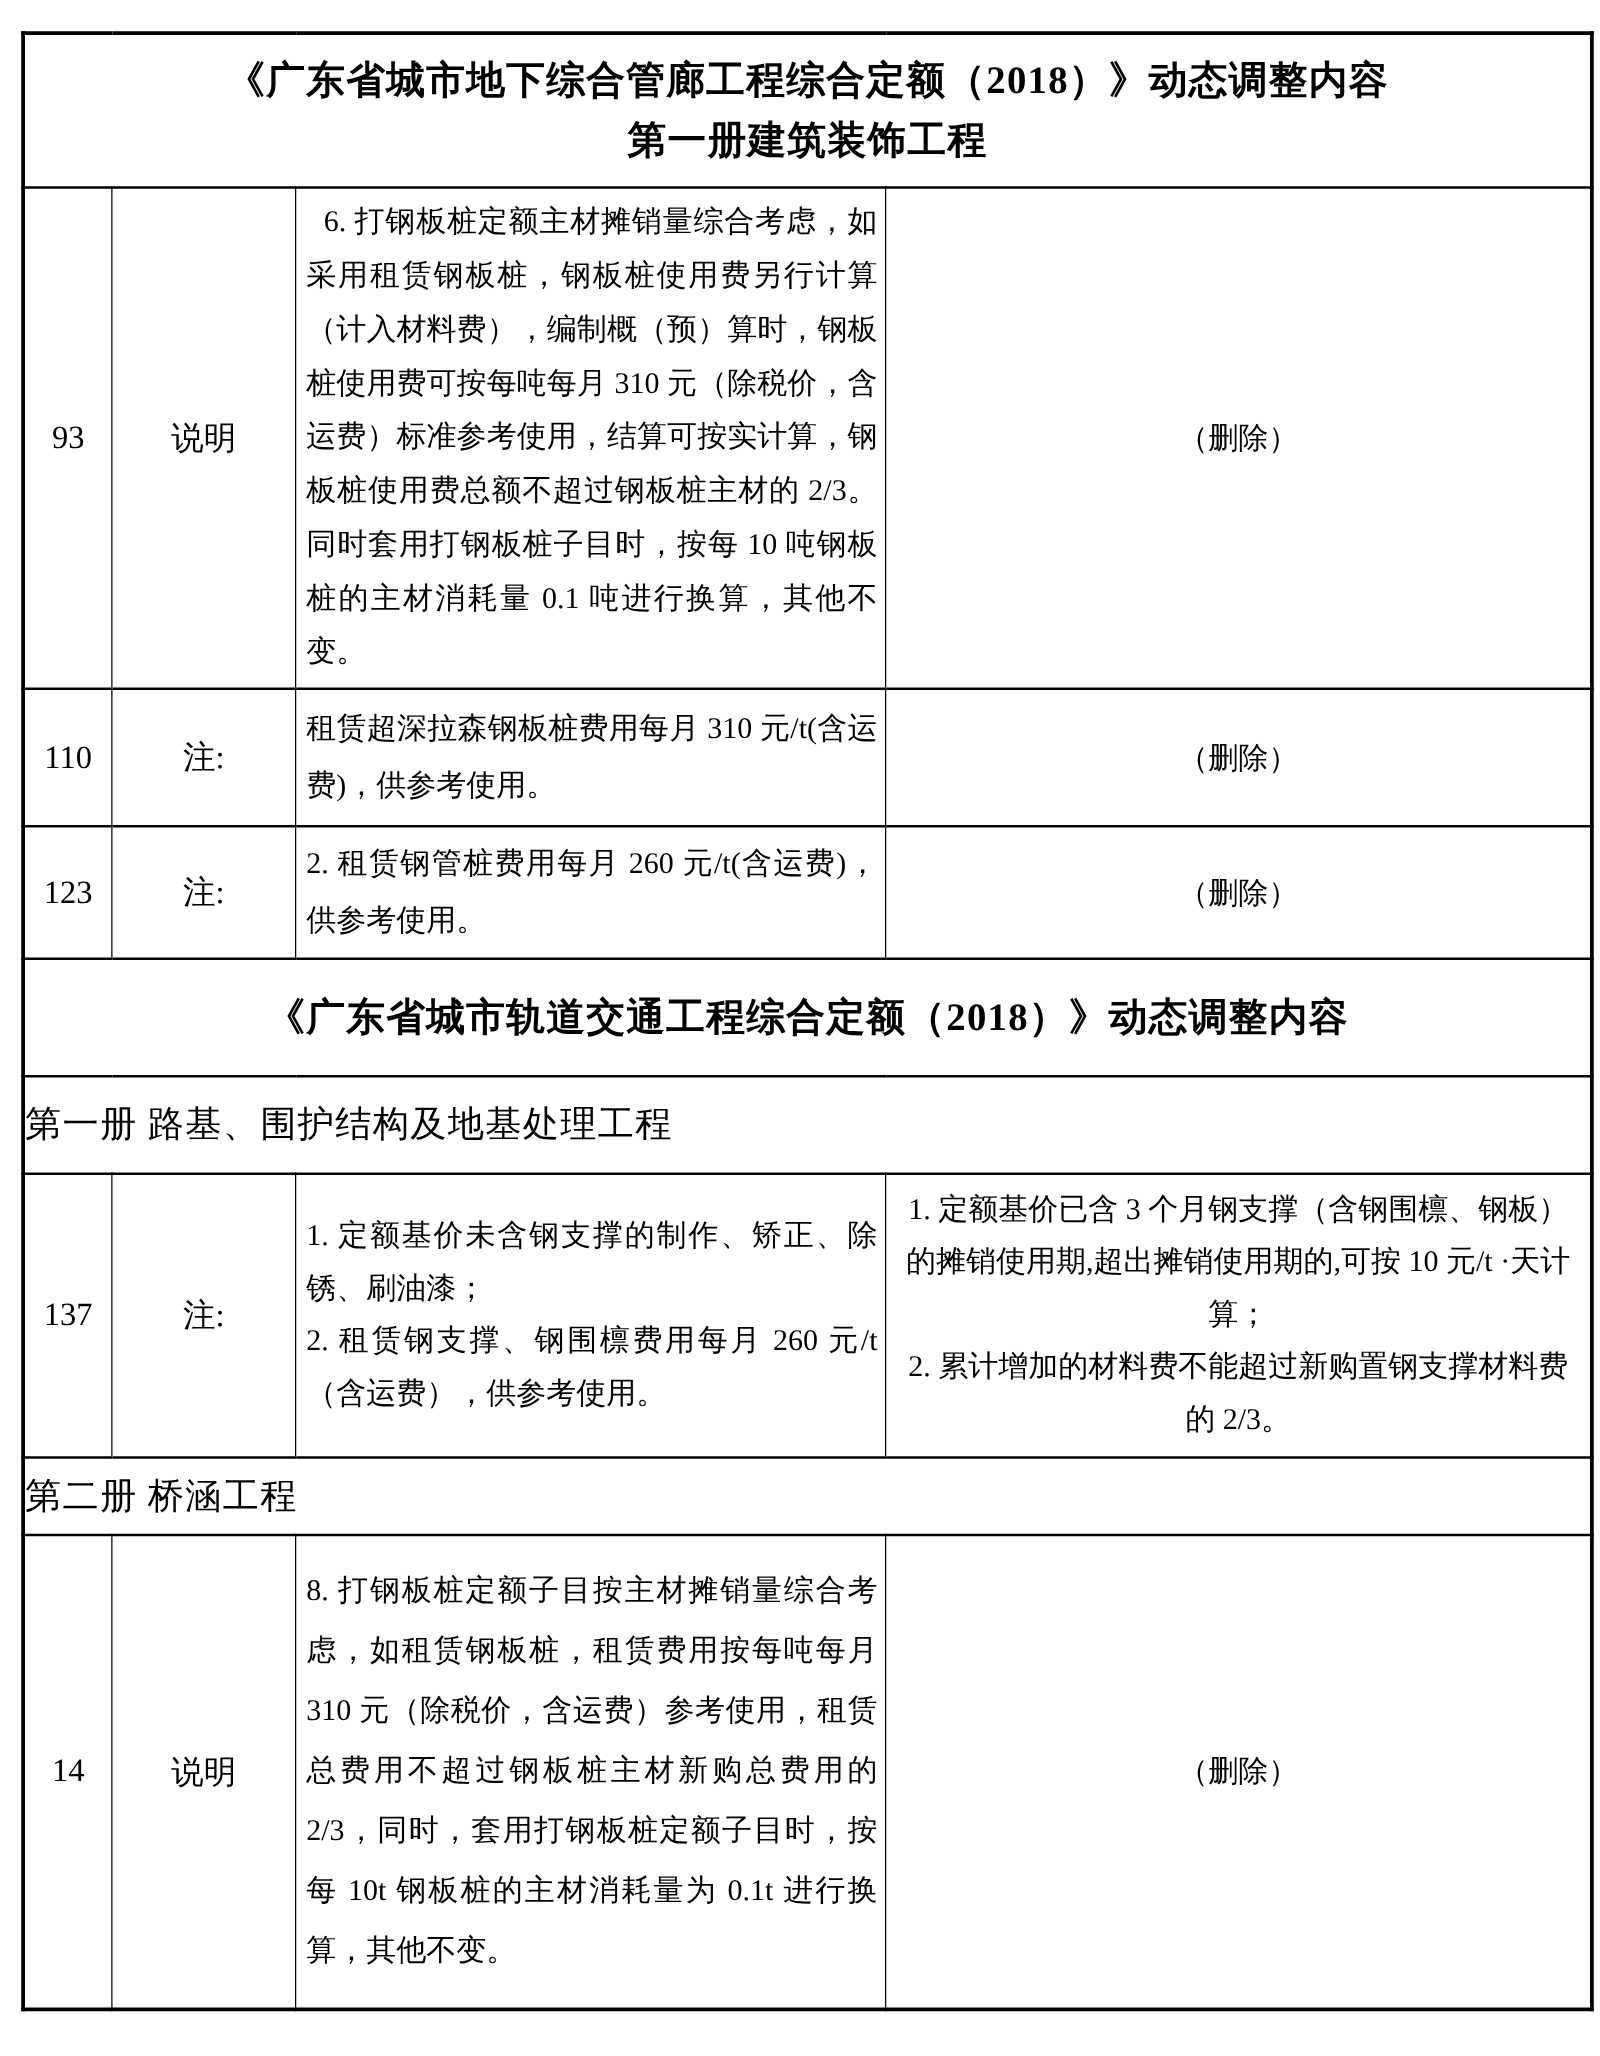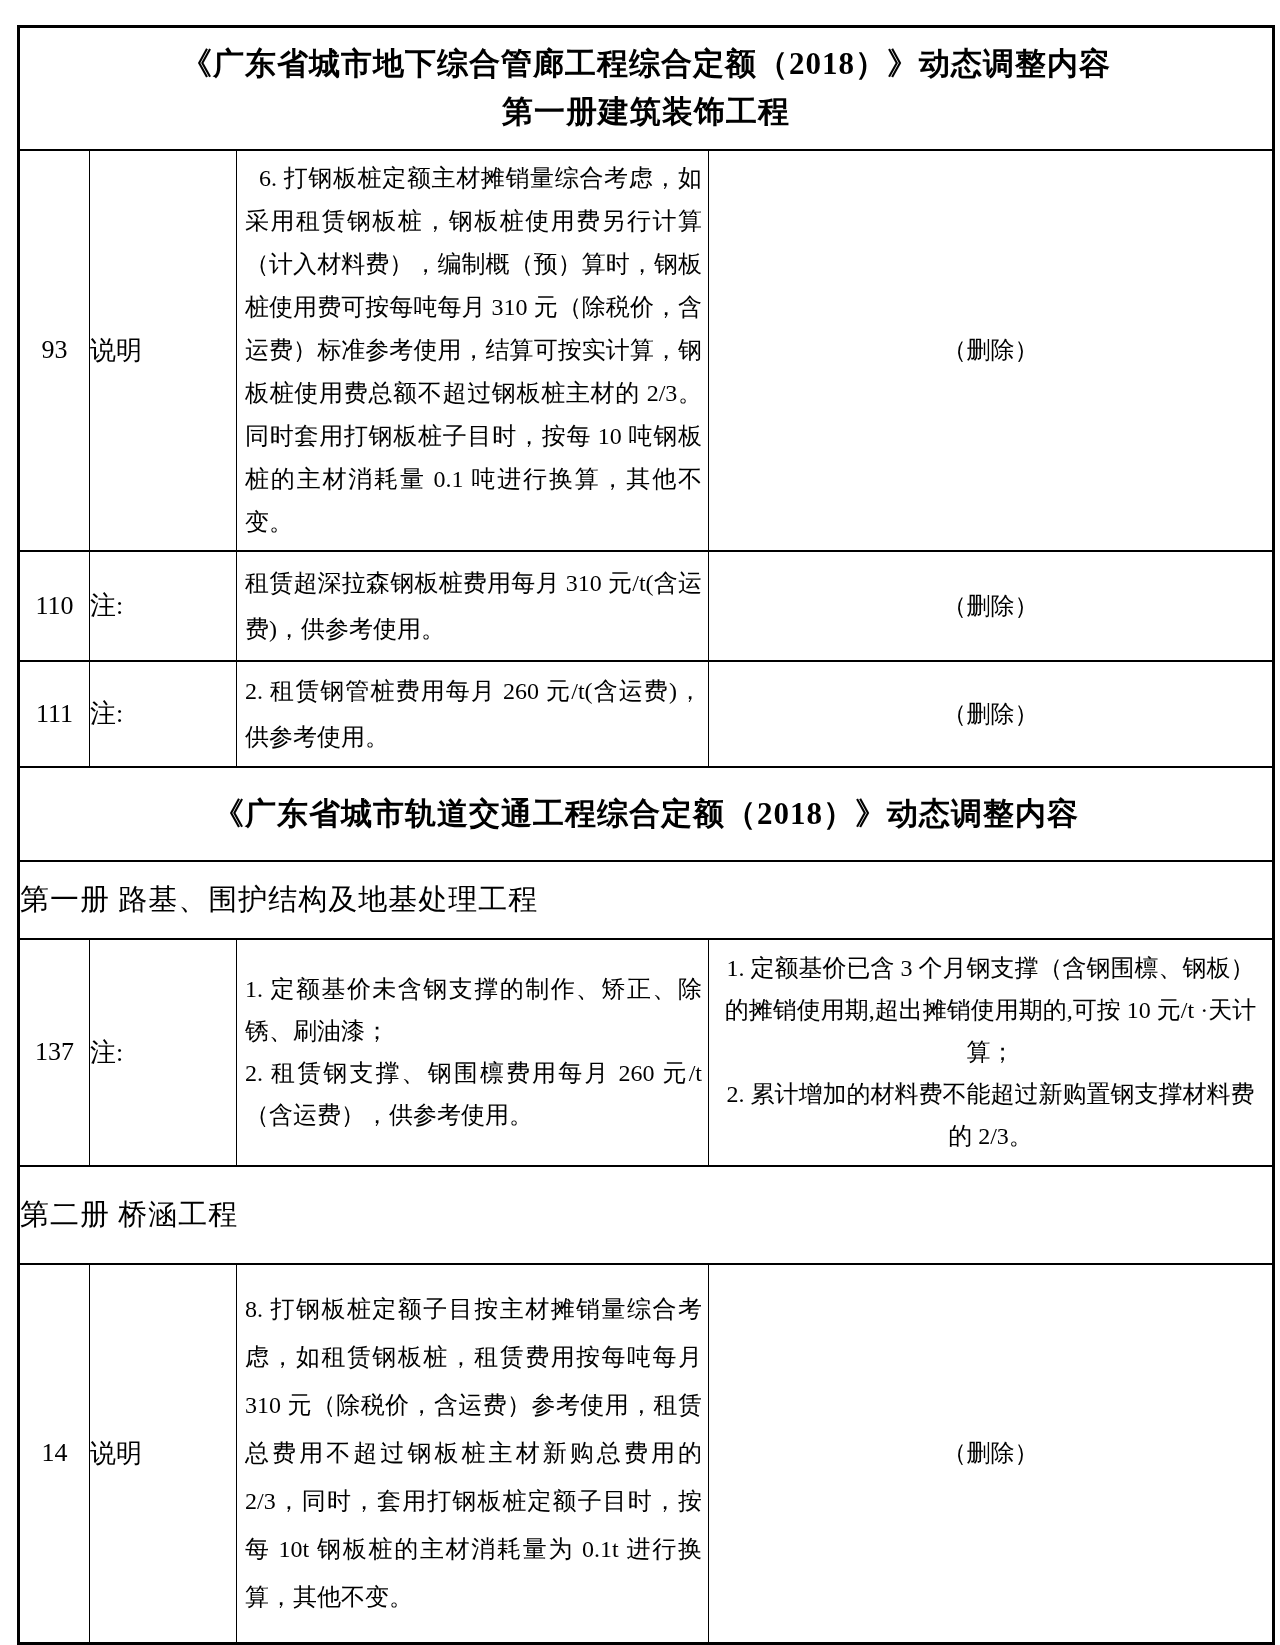--- a/index.html
+++ b/index.html
@@ -21,31 +21,31 @@
     overflow:hidden;
   }
   
   tr.h-title  { height:123px; }
   tr.h-93     { height:392px; }
   tr.h-110    { height:110px; }
   tr.h-111    { height:103px; }
   tr.h-rail   { height:94px;margin-top:32px;  }
   tr.h-book1  { height:78px;  }
   tr.h-137    { height:227px; }
-  tr.h-book2  { height:98px;  }
+  tr.h-book2  { height:62px;  }
   tr.h-14     { height:380px; }
 
   td.title-cell { text-align:center; }
   .title-line { font-size:31px; font-weight:bold; line-height:48px; letter-spacing:1px; }
 
   td.section-cell { text-align:center; font-size:31px; font-weight:bold; letter-spacing:1px; }
   td.book-cell    { text-align:left; font-size:29px; font-weight:normal; letter-spacing:1px; }
 
   td.num-cell   { text-align:center; font-size:26px; }
-  td.label-cell { font-size:26px; }
+  td.label-cell { text-align:center; font-size:26px; }
 
   td.content-cell {
     font-size:24px; text-align:justify; padding:6px 6px 6px 8px;
   }
   td.adj-cell {
     font-size:24px; padding:6px 10px; text-align:center;
   }
   .lh-93  { line-height:43px; }
   .lh-110 { line-height:46px; }
   .lh-111 { line-height:46px; }
@@ -81,21 +81,21 @@
   </tr>
 
   <tr class="h-110">
     <td class="num-cell">110</td>
     <td class="label-cell">注:</td>
     <td class="content-cell lh-110">租赁超深拉森钢板桩费用每月 310 元/t(含运费)，供参考使用。</td>
     <td class="adj-cell">（删除）</td>
   </tr>
 
   <tr class="h-111">
-    <td class="num-cell">111</td>
+    <td class="num-cell">123</td>
     <td class="label-cell">注:</td>
     <td class="content-cell lh-111">2. 租赁钢管桩费用每月 260 元/t(含运费)，供参考使用。</td>
     <td class="adj-cell">（删除）</td>
   </tr>
 
   <tr class="h-rail">
     <td colspan="4" class="section-cell">《广东省城市轨道交通工程综合定额（2018）》动态调整内容</td>
   </tr>
 
   <tr class="h-book1">

